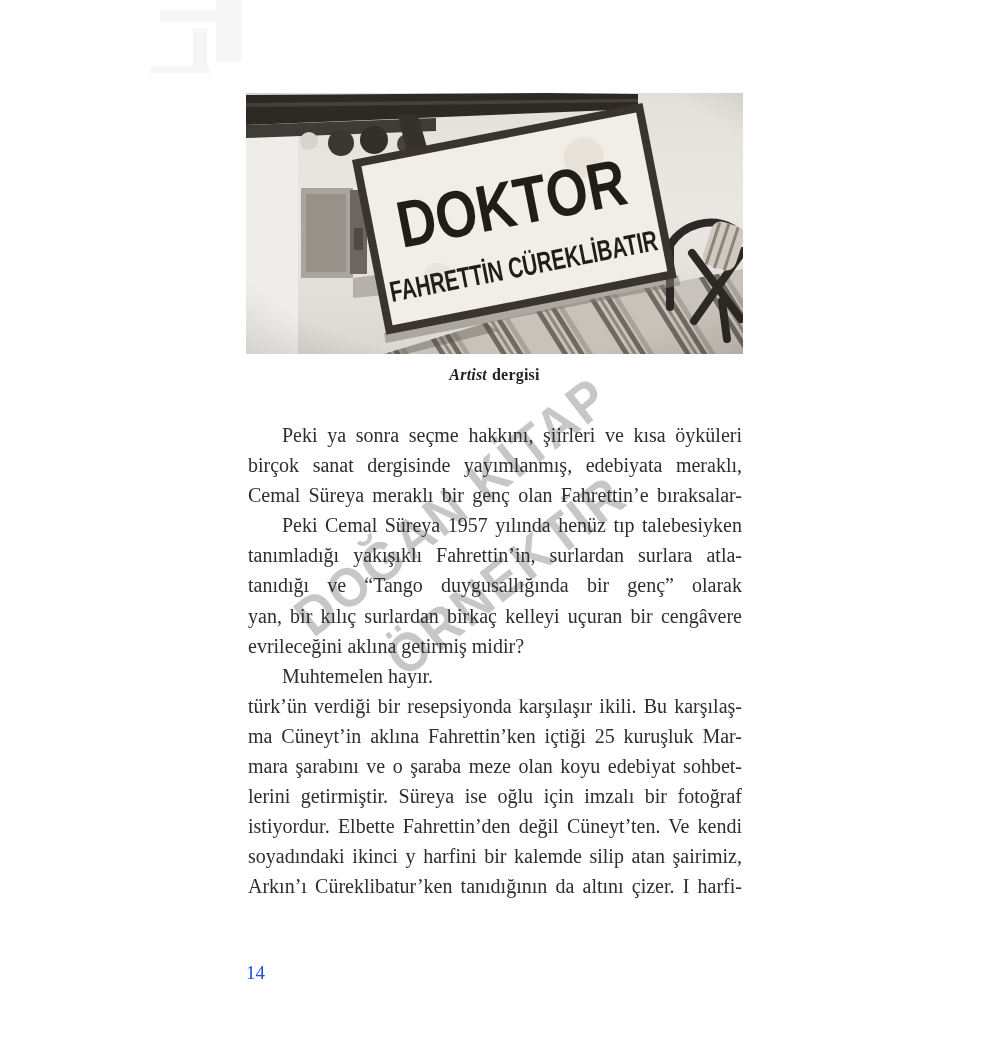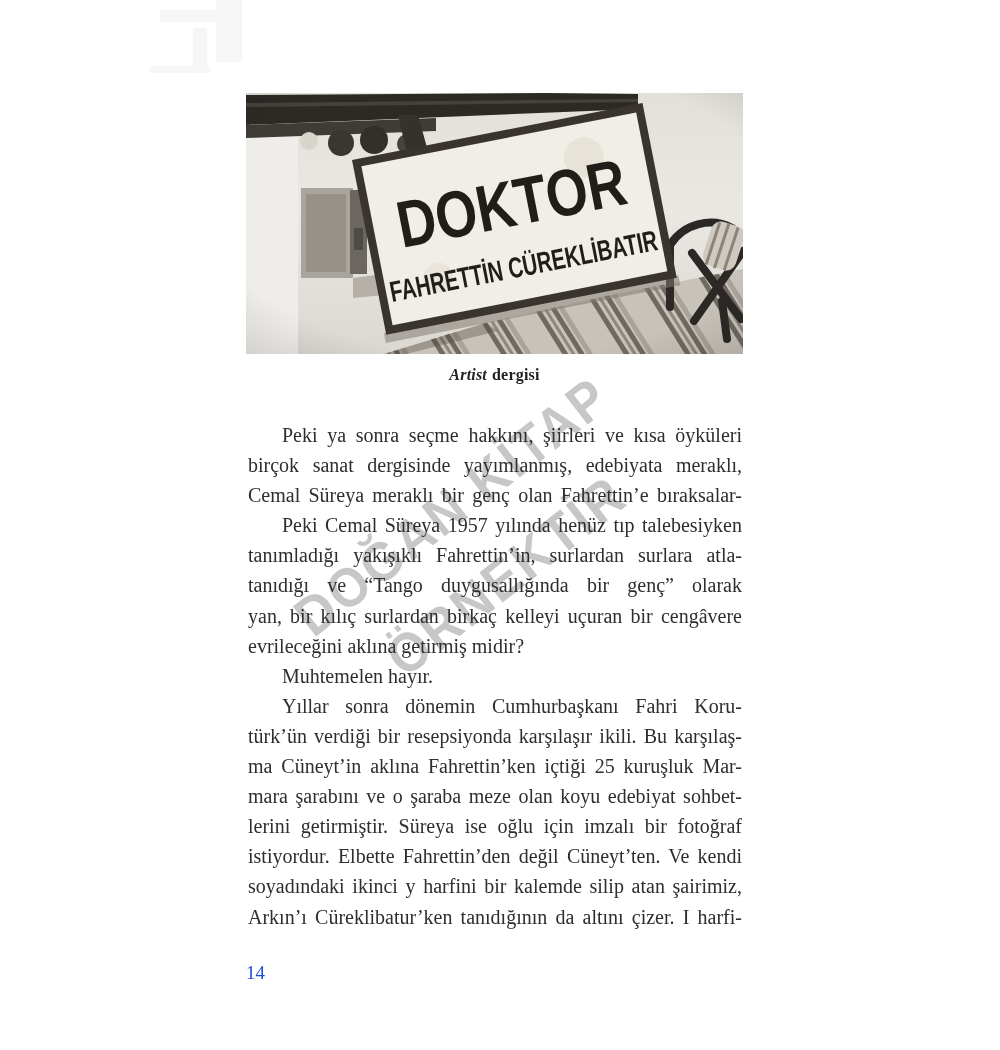--- a/index.html
+++ b/index.html
@@ -138,21 +138,20 @@
 <div class="bodytext">
     <div class="line first">Peki ya sonra seçme hakkını, şiirleri ve kısa öyküleri</div>
     <div class="line">birçok sanat dergisinde yayımlanmış, edebiyata meraklı,</div>
     <div class="line">Cemal Süreya meraklı bir genç olan Fahrettin’e bıraksalar-</div>
     <div class="line first">Peki Cemal Süreya 1957 yılında henüz tıp talebesiyken</div>
     <div class="line">tanımladığı yakışıklı Fahrettin’in, surlardan surlara atla-</div>
     <div class="line">tanıdığı ve “Tango duygusallığında bir genç” olarak</div>
     <div class="line">yan, bir kılıç surlardan birkaç kelleyi uçuran bir cengâvere</div>
     <div class="line last">evrileceğini aklına getirmiş midir?</div>
     <div class="line first last">Muhtemelen hayır.</div>
-    <div class="line first">Yıllar sonra dönemin Cumhurbaşkanı Fahri Koru-</div>
     <div class="line">türk’ün verdiği bir resepsiyonda karşılaşır ikili. Bu karşılaş-</div>
     <div class="line">ma Cüneyt’in aklına Fahrettin’ken içtiği 25 kuruşluk Mar-</div>
     <div class="line">mara şarabını ve o şaraba meze olan koyu edebiyat sohbet-</div>
     <div class="line">lerini getirmiştir. Süreya ise oğlu için imzalı bir fotoğraf</div>
     <div class="line">istiyordur. Elbette Fahrettin’den değil Cüneyt’ten. Ve kendi</div>
     <div class="line">soyadındaki ikinci y harfini bir kalemde silip atan şairimiz,</div>
     <div class="line">Arkın’ı Cüreklibatur’ken tanıdığının da altını çizer. I harfi-</div>
   </div>
 
 <div class="pagenum">14</div>

